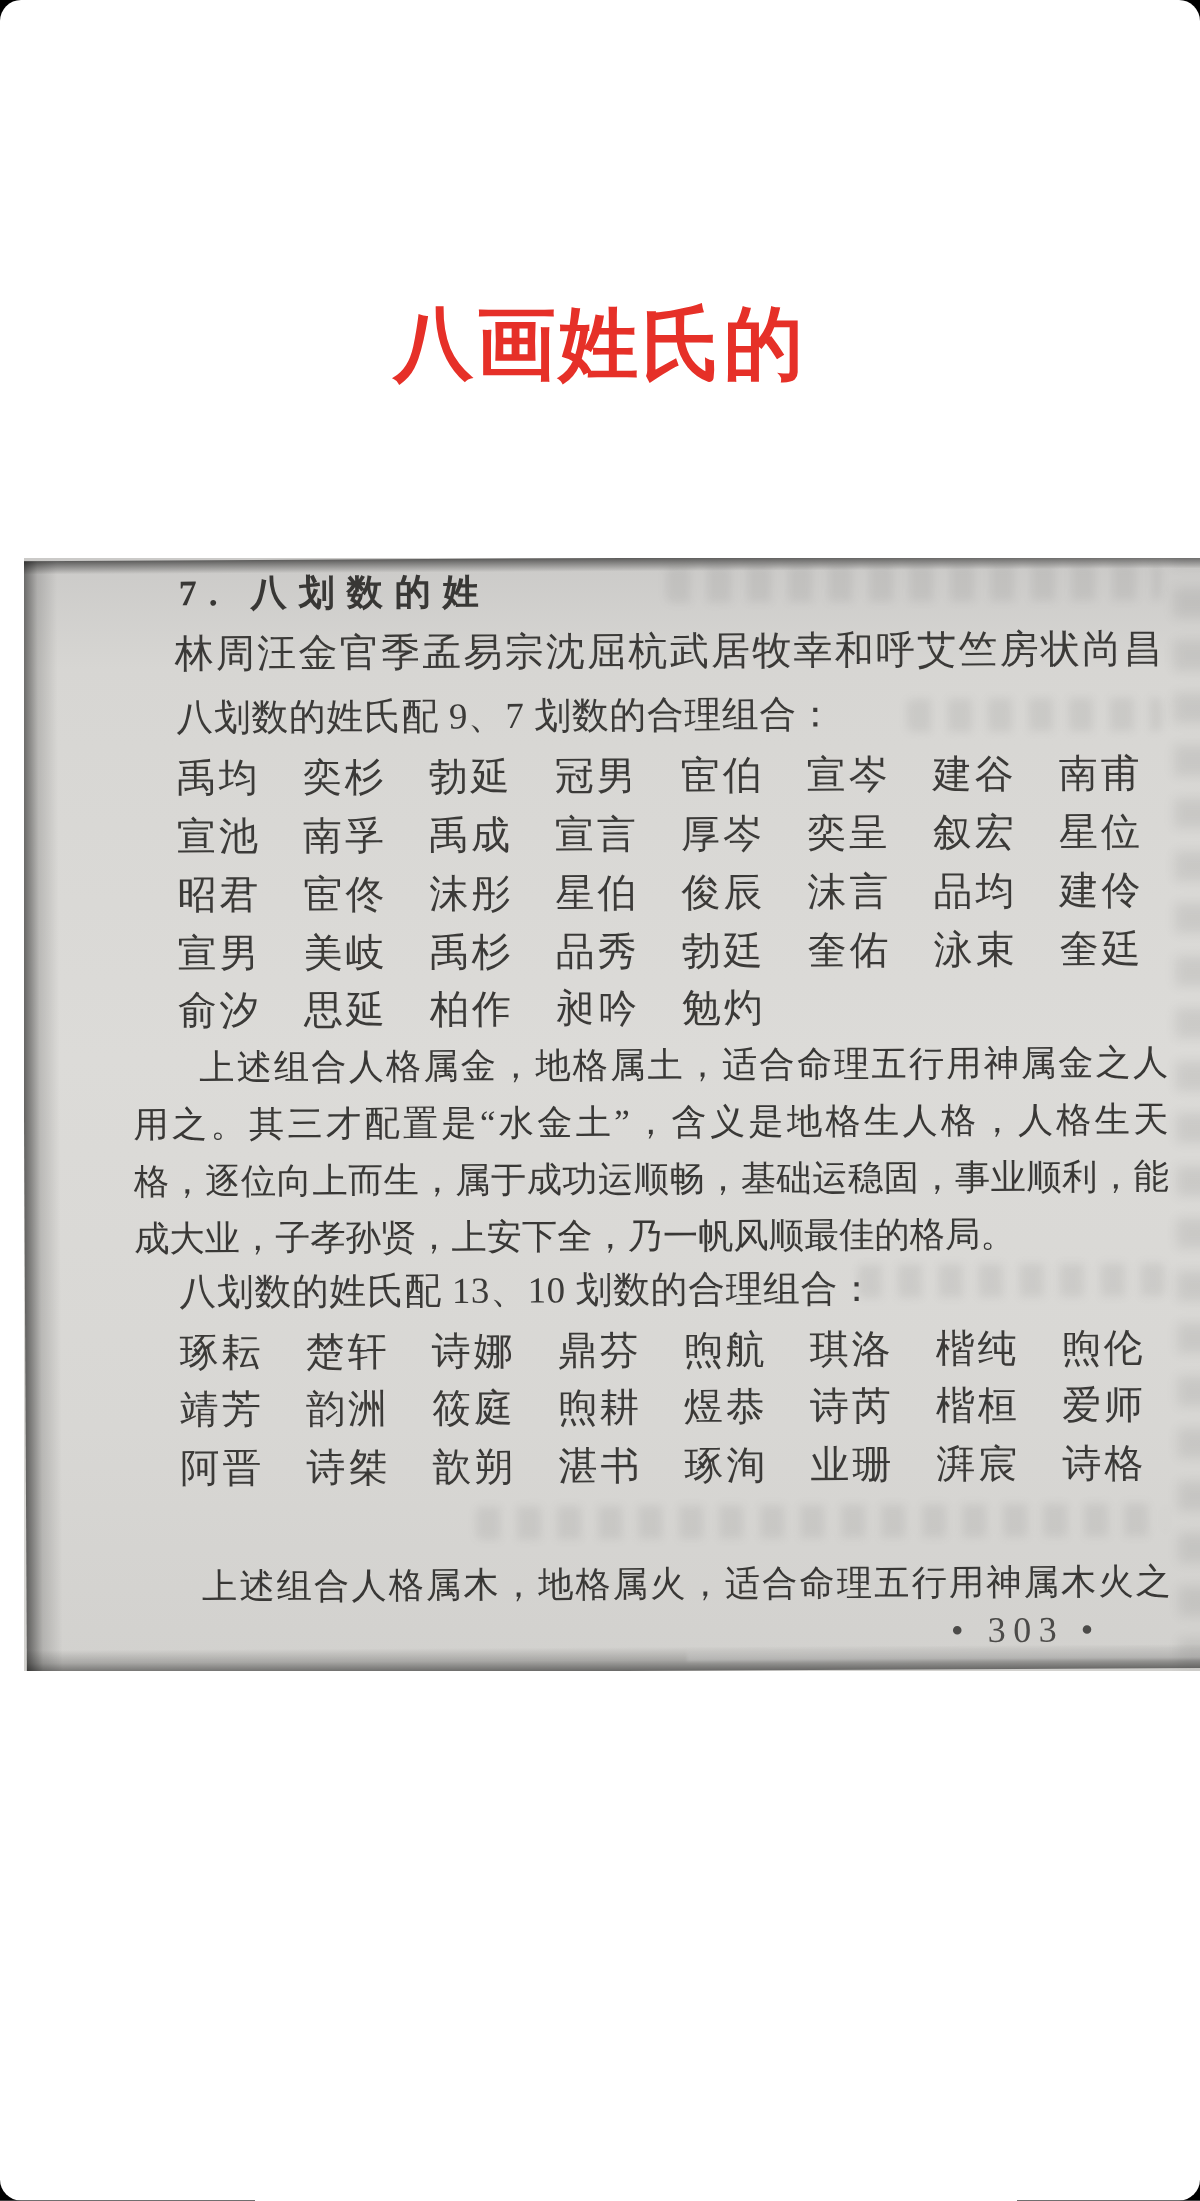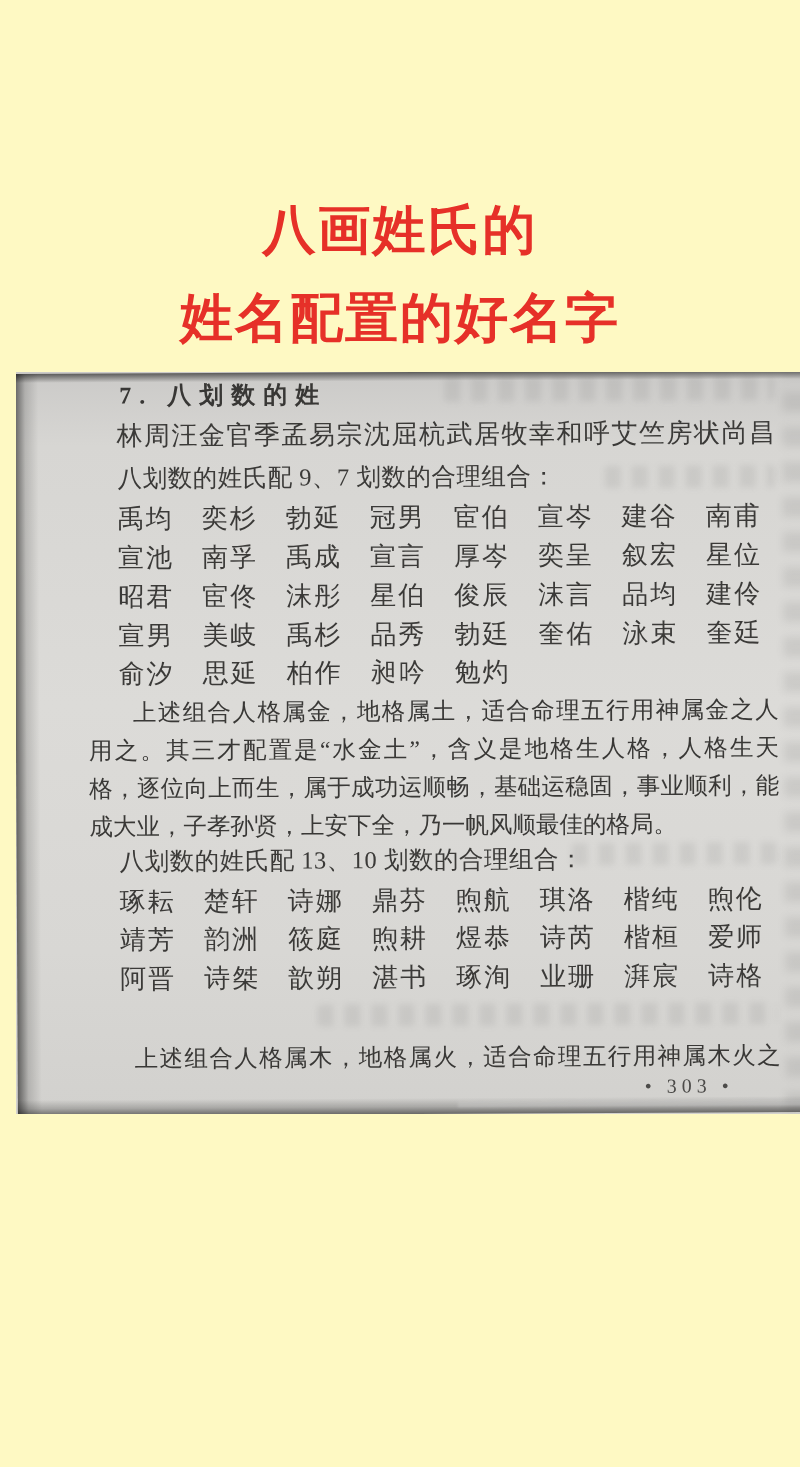--- a/index.html
+++ b/index.html
@@ -1,20 +1,20 @@
 <!DOCTYPE html>
 <html><head>
 <meta charset="utf-8">
 <style>
   * { margin:0; padding:0; box-sizing:border-box; }
   html,body { width:800px; background:#000; }
   body { height:1467px; position:relative; overflow:hidden;
          font-family:"Liberation Serif","DejaVu Serif",serif; }
 
-  .stage { position:absolute; inset:0; background:#fef9c3; }
+  .stage { position:absolute; inset:0; background:#ffffff;border-radius:14px; }
 
   
   .title-overlay { position:absolute; top:186px; left:0; width:800px; text-align:center;
                    font-family:"Liberation Sans","DejaVu Sans",sans-serif; }
   .title-line { height:88px; line-height:88px; font-size:53px; font-weight:700;
                 color:#e63028; letter-spacing:2px; }
 
   
   .page { position:absolute; top:372px; left:16px; width:800px; height:742px;
           background:linear-gradient(180deg,#cbcac8 0%,#d7d6d3 10%,#dcdbd8 45%,#d8d7d4 78%,#d2d1ce 100%);
@@ -58,31 +58,30 @@
 
   .para { position:absolute; left:73px; width:690px; font-size:23.5px; color:#39 3836; color:#393836; }
   .para .pline { display:block; height:38px; line-height:38px;
                  text-align:justify; text-align-last:justify; white-space:nowrap; }
   .para1 { top:320px; }
   .para1 .pline:first-child { text-indent:44px; }
   .para1 .pline:last-child { text-align-last:left; }
   .para2 { top:666px; }
   .para2 .pline { text-indent:44px; }
 
-  .pagenum { position:absolute; top:704px; right:84px; font-size:20px; letter-spacing:5px;
+  .pagenum { position:absolute; top:704px; right:84px; font-size:24px; letter-spacing:5px;
              color:#4c4b49; }
 </style>
 </head>
 <body>
 
 <div class="stage">
 
   <div class="title-overlay">
     <div class="title-line">八画姓氏的</div>
-    <div class="title-line">姓名配置的好名字</div>
   </div>
 
   <div class="page">
     <div class="page-inner">
 
       <div class="smudge" style="top:6px; left:430px; width:330px; height:24px;"></div>
       <div class="smudge" style="top:95px; left:590px; width:170px; height:22px;"></div>
       <div class="smudge" style="top:472px; left:555px; width:205px; height:22px;"></div>
       <div class="smudge" style="top:632px; left:300px; width:460px; height:22px;"></div>
       <div class="smudge-v" style="top:0; left:768px; width:28px; height:742px;"></div>

